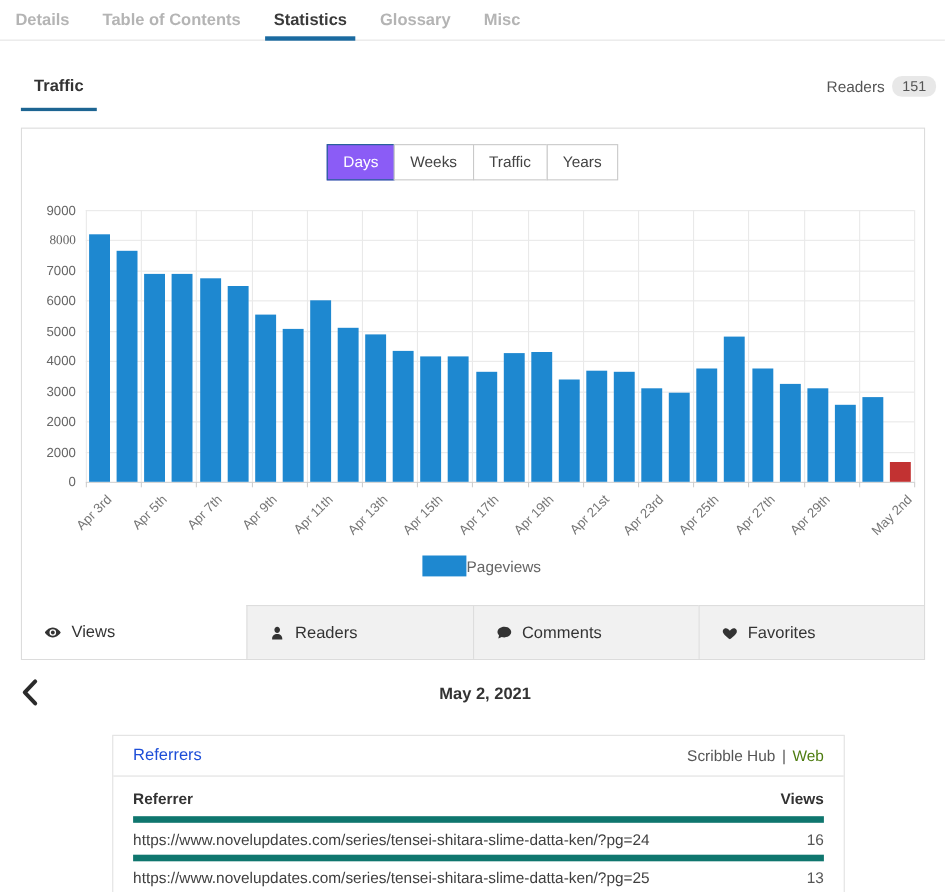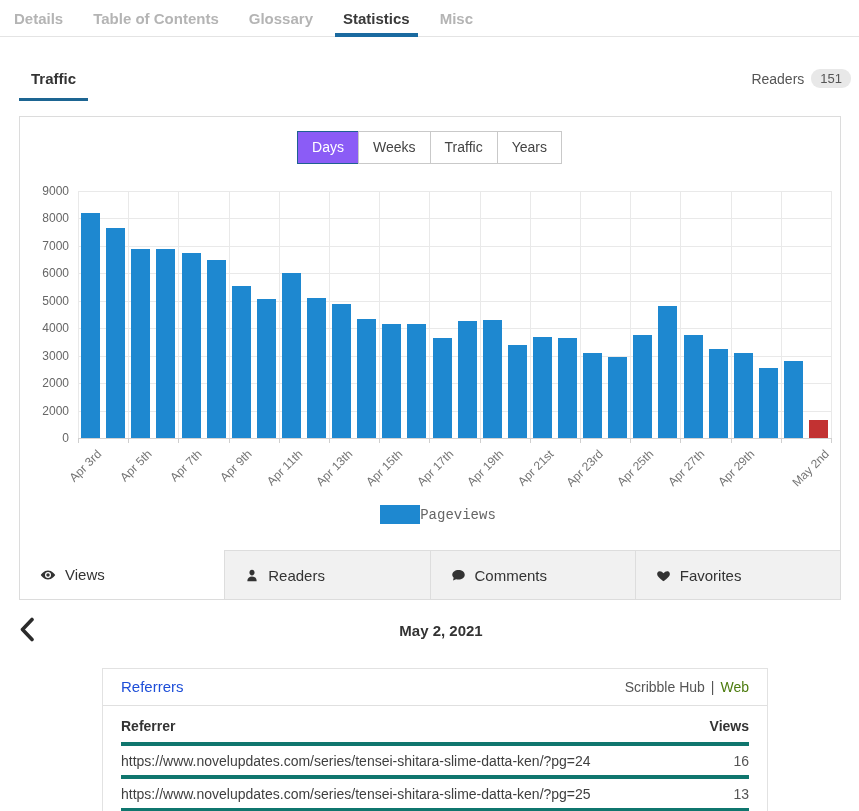--- a/index.html
+++ b/index.html
@@ -55,21 +55,21 @@
   .tickmark  { position:absolute; width:1px; height:5px; background:#cfcfcf; }
   .ytick { position:absolute; width:44px; text-align:right; font-size:12px; color:#666; }
   .bar { position:absolute; cursor:pointer; }
   .xtick-anchor { position:absolute; width:0; height:0; }
   .xtick {
     position:absolute; right:0; top:0; transform:rotate(-45deg);
     transform-origin:100% 0; font-size:12px; color:#757575; white-space:nowrap;
   }
   .legend {
     position:absolute; top:388px; left:16px; right:0; display:flex;
-    justify-content:center; align-items:center; font-size:14px; color:#666;font-family:Liberation Mono, monospace;
+    justify-content:center; align-items:center; font-size:14px; color:#666;
   }
   .legend-swatch { width:40px; height:19px; background:#1e88d0; }
 
   
   .metric-tabs { position:absolute; bottom:0; left:0; right:0; height:49px; display:flex; }
   .metric-tab {
     flex:1; display:flex; align-items:center; gap:9px; padding-left:20px;
     background:#f1f1f1; border-top:1px solid #ddd; border-left:1px solid #ddd;
     font-size:15px; color:#333; cursor:pointer; box-sizing:border-box;
   }
@@ -92,35 +92,35 @@
     display:flex; justify-content:space-between; align-items:center;
     padding:9px 18px 10px; border-bottom:1px solid #e0e0e0;
   }
   .ref-title { font-size:15px; color:#1d4ed8; }
   .ref-source { font-size:14px; color:#555; display:flex; gap:6px; align-items:center; }
   .src-link { cursor:pointer; color:#555; }
   .src-link.active { color:#4d7c0f; }
   .ref-table { padding:0 18px; font-size:14px; }
   .ref-row {
     display:flex; justify-content:space-between; align-items:baseline;
-    padding:7px 0 6px; border-top:4px solid #0f766e; color:#3f3f3f;
+    padding:7px 0 6px; border-top:6px solid #0f766e; color:#3f3f3f;
   }
   .ref-row.head { border-top:none; font-weight:700; color:#333; padding:12px 0 8px;text-align:center; }
   .ref-cell-url { cursor:pointer; }
   .views-cell { color:#555; }
   .ref-row.head .views-cell { color:#333; }
 </style>
 </head>
 <body>
 
 <nav class="topnav">
   <span class="tab">Details</span>
   <span class="tab">Table of Contents</span>
+  <span class="tab active">Statistics</span>
   <span class="tab">Glossary</span>
-  <span class="tab active">Statistics</span>
   <span class="tab">Misc</span>
 </nav>
 
 <div class="subnav">
   <span class="tab active">Traffic</span>
 </div>
 <div class="readers-chip">
   <span>Readers</span>
   <span class="badge">151</span>
 </div>
@@ -145,21 +145,21 @@
       <div class="ytick" style="left: 5px; top: 231.7px;">3000</div>
       <div class="gridline-h" style="left: 58px; top: 211.2px; width: 753px;"></div>
       <div class="ytick" style="left: 5px; top: 204.2px;">4000</div>
       <div class="gridline-h" style="left: 58px; top: 183.8px; width: 753px;"></div>
       <div class="ytick" style="left: 5px; top: 176.8px;">5000</div>
       <div class="gridline-h" style="left: 58px; top: 156.3px; width: 753px;"></div>
       <div class="ytick" style="left: 5px; top: 149.3px;">6000</div>
       <div class="gridline-h" style="left: 58px; top: 128.9px; width: 753px;"></div>
       <div class="ytick" style="left: 5px; top: 121.9px;">7000</div>
       <div class="gridline-h" style="left: 58px; top: 101.4px; width: 753px;"></div>
-      <div class="ytick" style="left: 5px; top: 94.4px;">8000</div>
+      <div class="ytick" style="left: 5px; top: 94.4px; font-family: Liberation Serif, serif;">8000</div>
       <div class="gridline-h" style="left: 58px; top: 74px; width: 753px;"></div>
       <div class="ytick" style="left: 5px; top: 67px;">9000</div>
       <div class="gridline-v" style="left: 58px; top: 74px; height: 247px;"></div>
       <div class="tickmark" style="left: 58px; top: 321px;"></div>
       <div class="gridline-v" style="left: 108.2px; top: 74px; height: 247px;"></div>
       <div class="tickmark" style="left: 108.2px; top: 321px;"></div>
       <div class="gridline-v" style="left: 158.4px; top: 74px; height: 247px;"></div>
       <div class="tickmark" style="left: 158.4px; top: 321px;"></div>
       <div class="gridline-v" style="left: 208.6px; top: 74px; height: 247px;"></div>
       <div class="tickmark" style="left: 208.6px; top: 321px;"></div>

